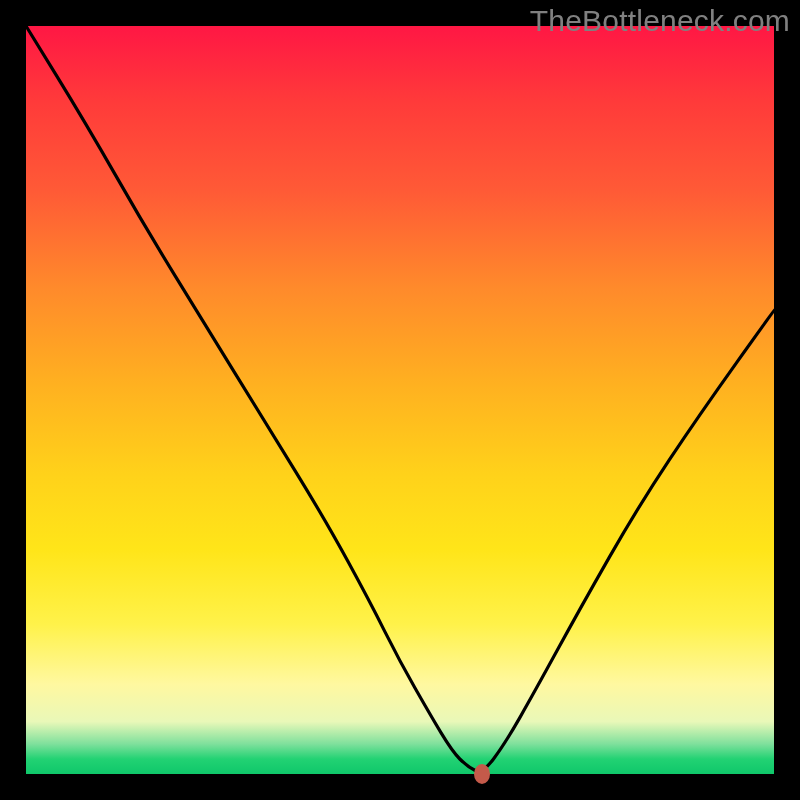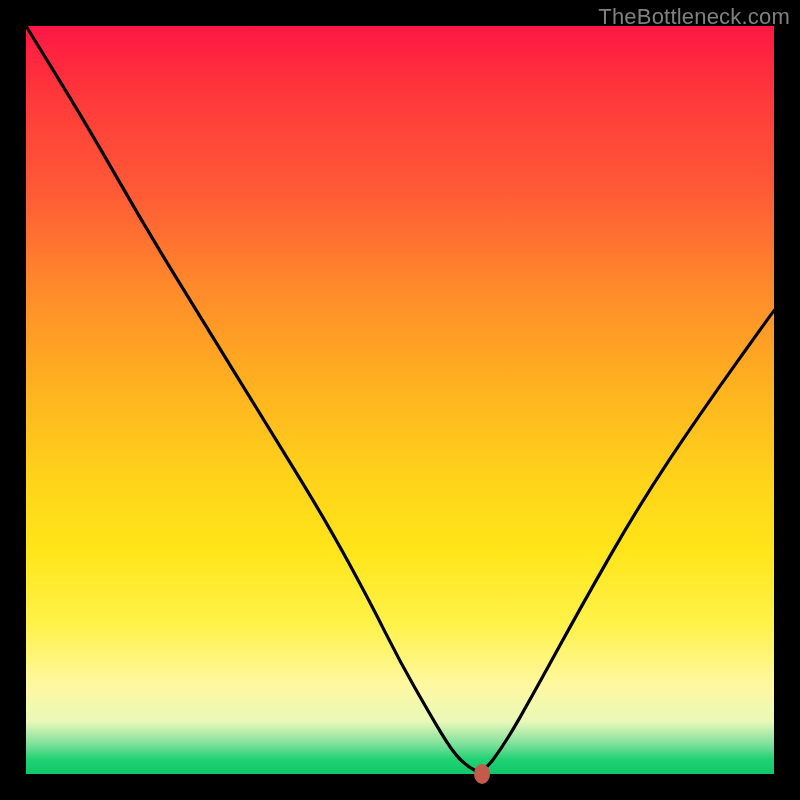--- a/index.html
+++ b/index.html
@@ -41,21 +41,21 @@
       #7ee09c 96%,
       #22d273 98%,
       #0fc76a 100%
     );
   }
   .watermark {
     position: absolute;
     top: 4px;
     right: 10px;
     color: #808080;
-    font-size: 22px;
+    font-size: 30px;
     font-weight: 500;
     letter-spacing: 0.2px;
     user-select: none;
   }
   svg.curve {
     position: absolute;
     left: 0;
     top: 0;
     width: 748px;
     height: 748px;

